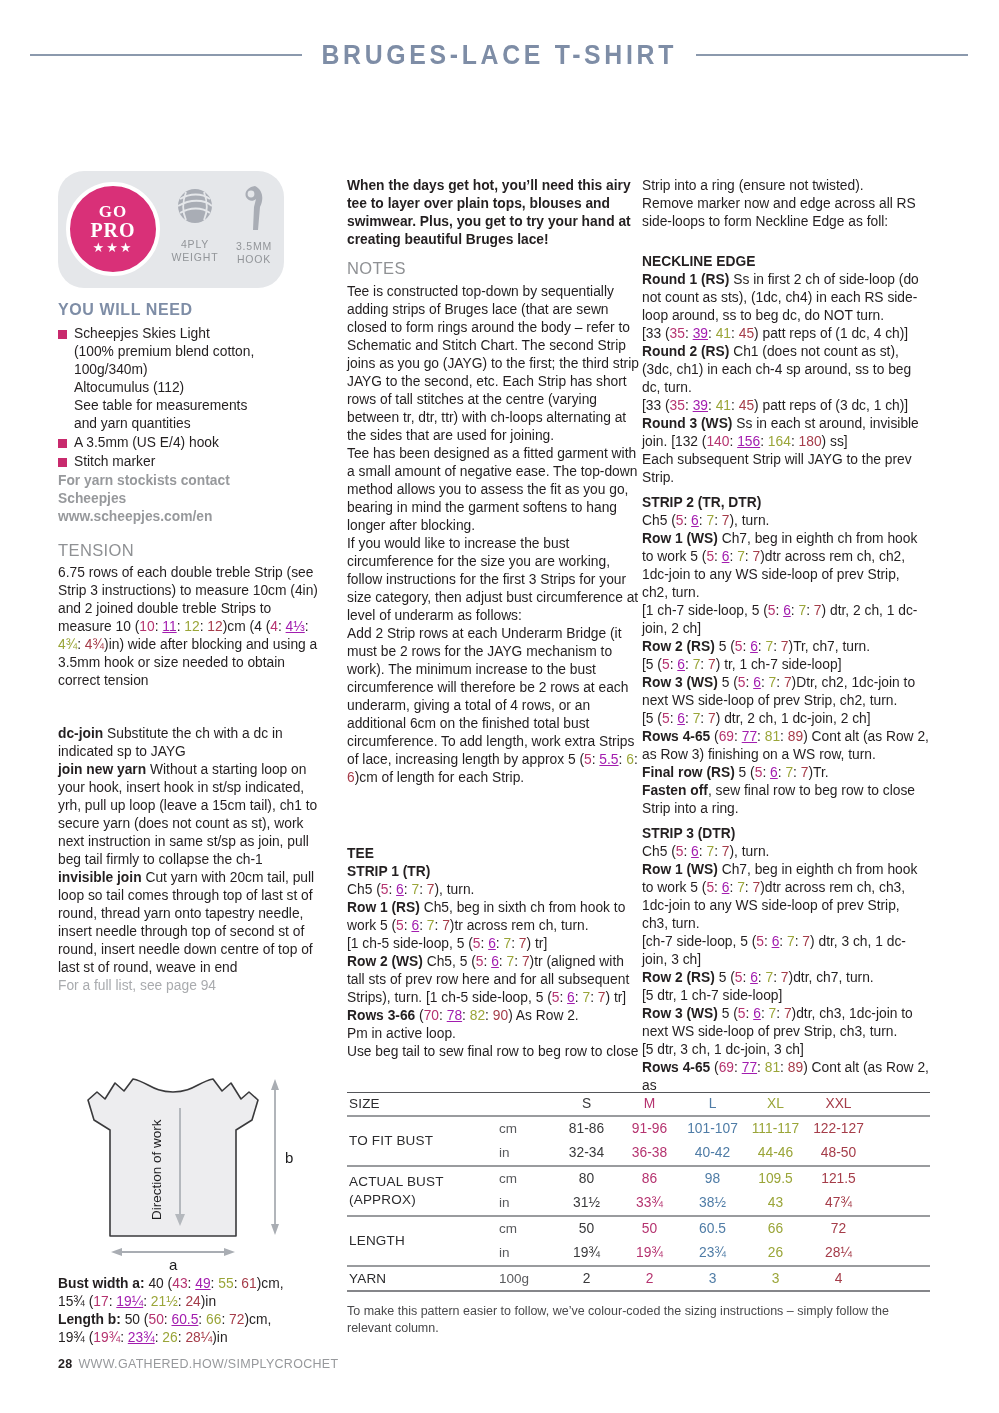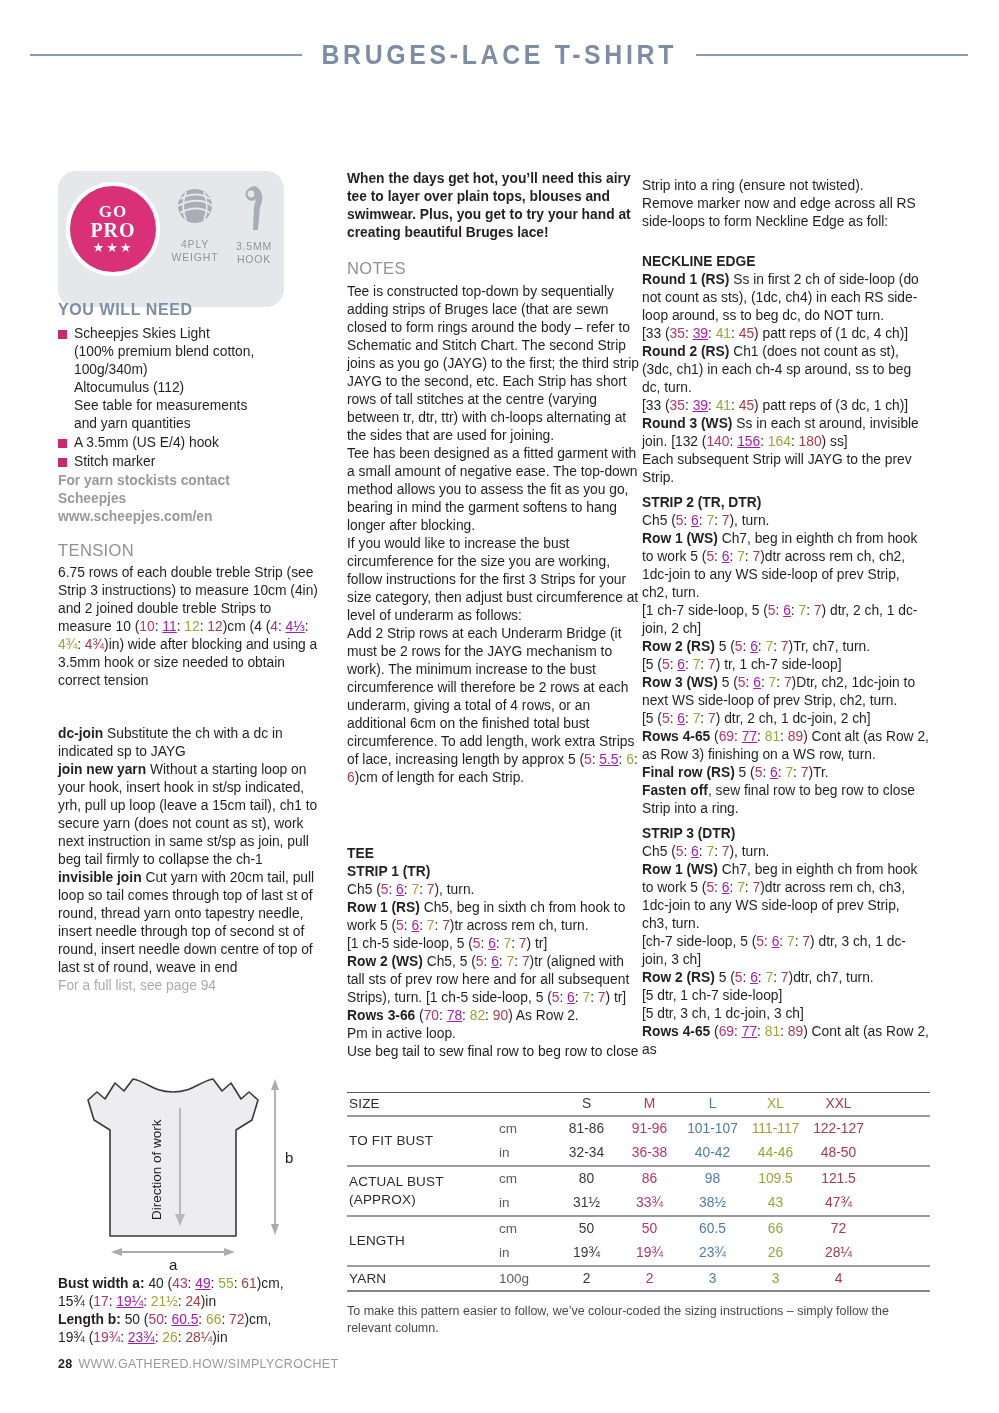--- a/index.html
+++ b/index.html
@@ -25,21 +25,21 @@
     transform:scaleX(.92);white-space:nowrap;
   }
 
   .col{position:absolute;}
   #col-left{left:58px;top:165px;width:268px;}
   #col-mid{left:347px;top:169px;width:292px;}
   #col-right{left:642px;top:169px;width:287px;}
   .blk{position:absolute;left:0;width:100%;}
 
   
-  #badge{top:6px;width:226px;height:136px;background:#e5e7ea;border-radius:18px;}
+  #badge{top:6px;width:226px;height:117px;background:#e5e7ea;border-radius:26px;}
   .badge-circle{
     position:absolute;left:8px;top:11px;width:94px;height:94px;border-radius:50%;
     background:#d93078;border:4px solid #ffffff;box-sizing:border-box;
     display:flex;flex-direction:column;align-items:center;justify-content:center;color:#fff;
     font-family:"Liberation Serif","DejaVu Serif",serif;
   }
   .badge-circle .go{font-weight:700;font-size:17px;line-height:17px;letter-spacing:1px;}
   .badge-circle .pro{font-weight:700;font-size:20px;line-height:20px;letter-spacing:1px;}
   .badge-circle .stars{font-size:13px;line-height:16px;letter-spacing:2px;font-family:"DejaVu Sans",sans-serif;}
   .badge-item{position:absolute;top:14px;text-align:center;}
@@ -57,21 +57,21 @@
 
   .sect-heading{font-size:16.5px;line-height:22px;color:#8f9194;letter-spacing:.4px;margin-bottom:3px;}
   #tension{top:374px;}
   #abbr{top:560px;}
   .footnote{color:#a9abae;}
 
   #schematic{top:903px;}
   #meas{top:1110px;}
 
   
-  #intro{top:1px;font-weight:700;}
+  #intro{top:8px;font-weight:700;}
   #notes-h{top:88px;}
   #notes{top:114px;}
   #tee{top:676px;}
 
   
   #lead{top:8px;}
   #neck{top:84px;}
   #strip2{top:325px;}
   #strip3{top:656px;}
 
@@ -249,20 +249,21 @@
     <p class="rich"><span class="b">Fasten off</span><span>, sew final row to beg row to close Strip into a ring.</span></p>
   </div>
 
   <div id="strip3" class="blk">
     <p class="b">STRIP 3 (DTR)</p>
     <p class="rich"><span>Ch5 (</span><span class="m">5</span><span>: </span><span class="l">6</span><span>: </span><span class="xl">7</span><span>: </span><span class="xxl">7</span><span>), turn.</span></p>
     <p class="rich"><span class="b">Row 1 (WS)</span><span> Ch7, beg in eighth ch from hook to work 5 (</span><span class="m">5</span><span>: </span><span class="l">6</span><span>: </span><span class="xl">7</span><span>: </span><span class="xxl">7</span><span>)dtr across rem ch, ch3, 1dc-join to any WS side-loop of prev Strip, ch3, turn.</span></p>
     <p class="rich"><span>[ch-7 side-loop, 5 (</span><span class="m">5</span><span>: </span><span class="l">6</span><span>: </span><span class="xl">7</span><span>: </span><span class="xxl">7</span><span>) dtr, 3 ch, 1 dc-join, 3 ch]</span></p>
     <p class="rich"><span class="b">Row 2 (RS)</span><span> 5 (</span><span class="m">5</span><span>: </span><span class="l">6</span><span>: </span><span class="xl">7</span><span>: </span><span class="xxl">7</span><span>)dtr, ch7, turn.</span></p>
     <p class="rich"><span>[5 dtr, 1 ch-7 side-loop]</span></p>
+    <p class="rich"><span class="b">Row 3 (WS)</span><span> 5 (</span><span class="m">5</span><span>: </span><span class="l">6</span><span>: </span><span class="xl">7</span><span>: </span><span class="xxl">7</span><span>)dtr, ch3, 1dc-join to next WS side-loop of prev Strip, ch3, turn.</span></p>
     <p class="rich"><span>[5 dtr, 3 ch, 1 dc-join, 3 ch]</span></p>
     <p class="rich"><span class="b">Rows 4-65</span><span> (</span><span class="m">69</span><span>: </span><span class="l">77</span><span>: </span><span class="xl">81</span><span>: </span><span class="xxl">89</span><span>) Cont alt (as Row 2, as</span></p>
   </div>
 </div>
 
 <table id="size-table">
   <colgroup>
     <col style="width:150px">
       <col style="width:58px">
     <col style="width:63px">

